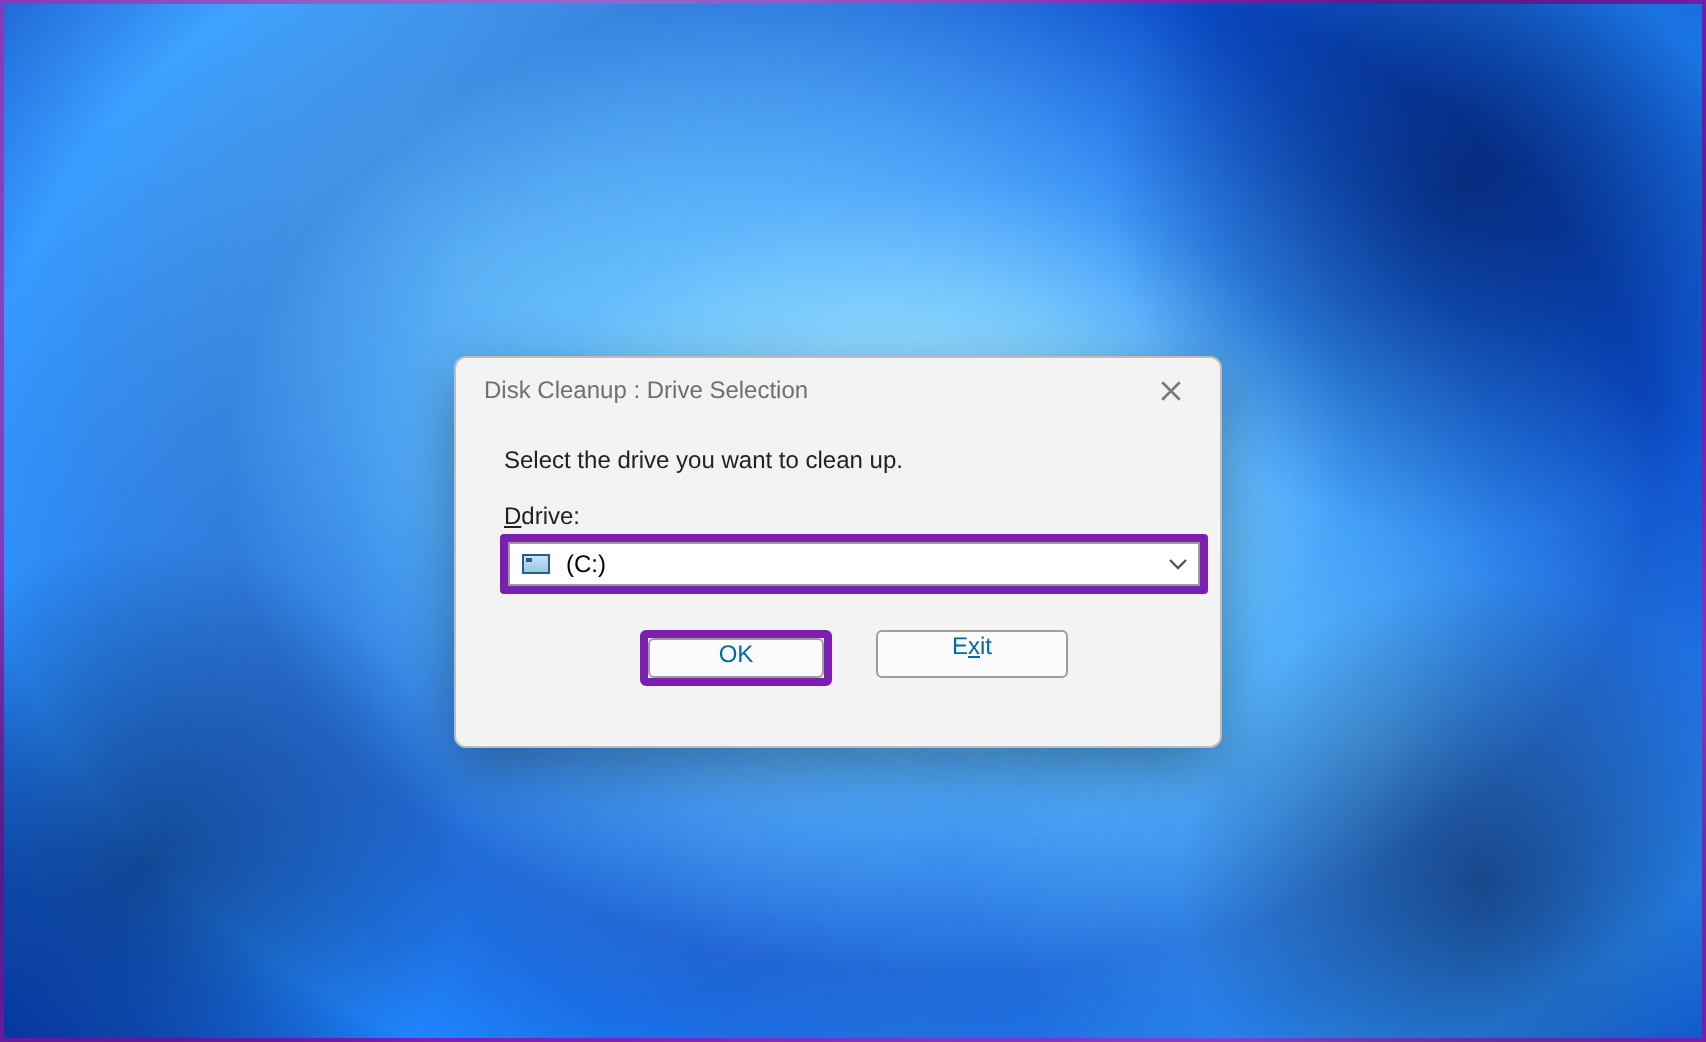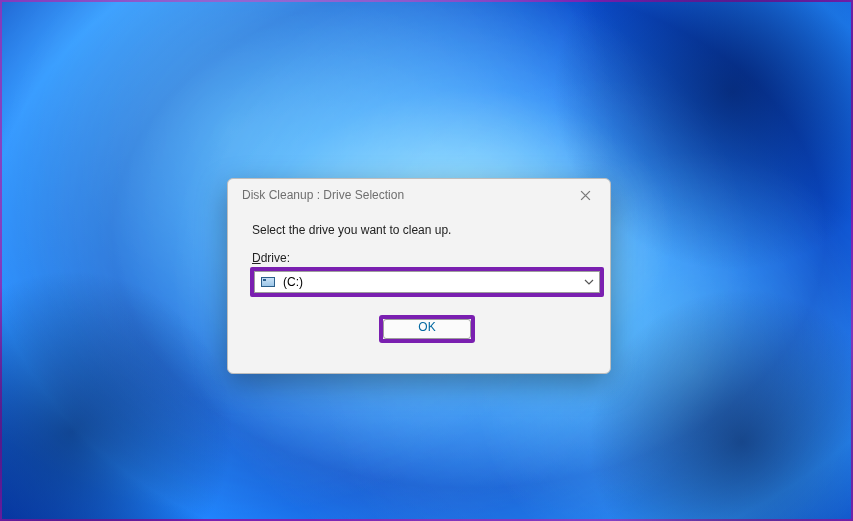--- a/index.html
+++ b/index.html
@@ -137,16 +137,19 @@
           </span>
         </div>
       </div>
 
       <div class="buttons">
         <div class="highlight-ok">
           <div class="btn">
             <span>OK</span>
           </div>
         </div>
+        <div class="btn">
+          <span><span>E</span><u>x</u><span>it</span></span>
+        </div>
       </div>
     </div>
   </div>
 </div>
 
 </body></html>

